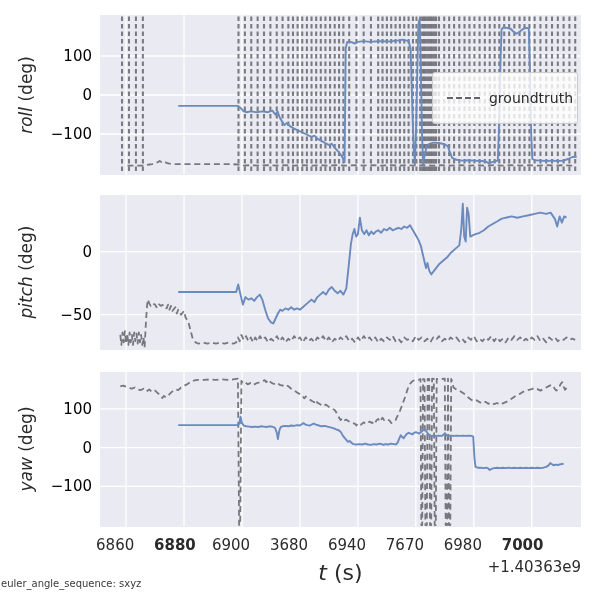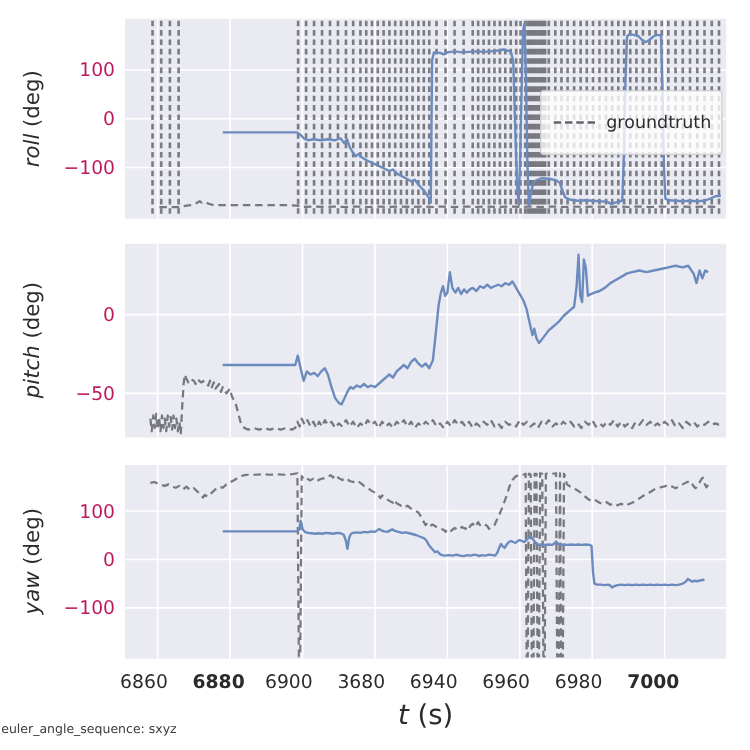--- a/index.html
+++ b/index.html
@@ -8,24 +8,24 @@
   #chart-svg{position:absolute;left:0;top:0;}
   .ylab{position:absolute;transform:translate(-50%,-50%) rotate(-90deg);
         white-space:nowrap;font-size:17px;color:#2b2b2b;}
   .ylab .var{font-style:italic;}
   .xlab{position:absolute;left:100px;width:481px;text-align:center;
         font-size:22px;color:#2b2b2b;}
   .xlab .var{font-style:italic;}
   .offset{position:absolute;width:170px;text-align:right;font-size:15px;color:#2b2b2b;}
   .footer{position:absolute;font-size:10px;color:#3a3a3a;}
   .xtick{position:absolute;width:60px;font-size:15px;color:#2b2b2b;}
-  .ytick{position:absolute;width:60px;text-align:right;font-size:15px;color:#be185d;}
+  .ytick{position:absolute;width:60px;text-align:right;font-size:15px;color:#000000;}
   #legend{position:absolute;left:432px;top:72px;width:144px;height:50px;
           background:rgba(255,255,255,0.78);border:1px solid #ccc;border-radius:3px;
-          display:flex;flex-direction:column;justify-content:center;gap:4px;padding:0;}
+          display:flex;flex-direction:row;justify-content:center;gap:4px;padding:0;}
   .legend-row{display:flex;align-items:center;gap:9px;padding-left:10px;}
   .lg-line{width:33px;height:0;}
   .lg-line.dashed{border-top:2px dashed var(--gt);}
   .lg-line.solid{border-top:2px solid var(--traj);}
   .lg-text{font-size:14px;color:#2b2b2b;}
 </style>
 </head>
 <body>
 
 <div id="fig">
@@ -162,20 +162,21 @@
         <path d="M120.3 386.3L123.2 385.6L126.1 386.7L129.0 387.9L131.9 388.7L134.8 387.5L137.7 389.4L140.6 390.2L143.5 388.7L146.4 391.4L149.3 389.4L152.2 392.1L155.1 390.6L158.0 393.3L160.8 395.6L162.3 398.0L163.7 396.0L166.6 397.2L169.5 394.1L172.4 391.4L175.3 389.4L178.2 390.2L181.1 387.5L184.0 385.9L186.9 384.4L189.8 382.5L192.7 380.9L195.6 380.1L198.5 379.8L204.3 379.8L210.1 379.4L215.9 379.8L221.7 379.4L227.5 379.8L233.3 379.4L237.9 378.6L239.1 525.1L240.2 525.1L241.4 380.9L243.4 383.6L245.5 382.5L247.8 384.4L250.7 382.9L253.6 384.8L256.5 383.2L259.4 382.5L262.3 381.3L264.6 380.1L266.3 382.1L268.1 379.8L271.0 382.5L273.9 384.0L276.8 382.5L279.7 384.8L282.5 385.6L285.4 384.4L288.3 386.3L291.2 388.7L294.1 390.2L297.0 392.5L299.9 394.1L302.8 396.4L304.3 398.4L305.7 396.4L308.6 398.7L311.5 400.7L314.4 402.2L315.9 399.9L317.3 402.6L320.2 404.2L323.1 406.1L326.0 404.6L328.9 406.9L331.8 408.4L334.7 410.0L336.2 412.3L337.6 415.0L339.1 417.7L340.5 420.1L341.9 418.5L343.4 420.8L346.3 419.7L349.2 421.6L352.1 422.8L355.0 423.9L356.4 425.5L357.9 423.1L360.8 424.7L363.7 422.4L366.6 423.9L369.5 421.6L372.4 423.1L373.8 420.8L375.3 422.4L376.7 420.1L378.2 418.9L379.6 421.6L381.1 419.7L382.5 417.7L384.0 420.1L386.9 418.9L389.8 420.8L391.2 423.1L392.7 421.6L395.6 420.1L397.0 416.9L398.5 413.9L399.9 410.8L401.3 407.3L402.8 403.4L404.2 399.5L405.7 395.6L407.1 390.6L408.6 386.7L410.0 384.0L411.5 382.1L412.9 380.9L415.8 380.1L418.7 379.8L420.5 379.0L421.3 525.1L422.2 525.1L423.1 379.0L424.5 379.4L425.4 525.1L426.8 525.1L427.7 379.0L429.2 379.0L430.0 525.1L431.2 525.1L432.1 378.6L433.8 379.0L434.7 525.1L435.8 525.1L436.7 379.0L439.0 378.6L441.9 379.0L444.8 378.6L445.7 525.1L447.1 525.1L448.0 378.6L448.9 525.1L450.3 525.1L451.2 379.0L452.3 381.7L453.5 387.5L456.4 389.4L459.3 390.6L462.2 392.5L465.1 394.5L468.0 397.2L470.9 399.5L473.8 401.4L476.7 400.3L479.6 402.2L482.5 403.4L485.4 401.8L488.3 403.8L491.2 402.6L494.1 404.2L497.0 403.0L499.9 404.6L502.8 403.4L505.7 402.2L508.6 400.7L511.5 398.7L514.4 396.8L517.3 394.9L520.2 393.7L523.0 391.8L525.9 390.6L528.8 389.8L531.7 389.1L534.6 387.9L537.5 389.1L540.4 390.6L543.3 389.1L546.2 387.5L549.1 385.9L552.0 384.8L553.5 386.7L554.9 389.1L556.4 390.6L557.8 389.1L559.3 386.7L560.7 384.0L562.2 382.1L563.6 386.7L565.1 389.8L566.5 387.9" fill="none" stroke-linejoin="round" stroke="#63636a" stroke-width="1.8" stroke-opacity="0.85" stroke-dasharray="6 3.8"></path>
         <path d="M178.2 425.1L237.9 425.1L239.4 423.5L240.5 416.6L242.0 423.1L243.7 425.5L246.3 426.3L249.2 426.6L252.1 427.0L255.0 426.6L257.9 427.0L260.8 426.3L263.7 426.6L266.6 427.0L269.5 426.3L272.4 426.6L275.0 427.8L276.8 432.8L277.9 439.0L279.4 430.1L280.8 427.0L282.5 426.3L285.4 425.9L288.3 426.3L291.2 425.5L294.1 425.9L297.0 425.1L299.9 425.5L301.7 424.3L303.4 423.1L305.1 424.3L307.2 425.1L310.1 425.5L312.1 424.3L313.8 423.5L315.9 424.7L318.8 425.5L321.7 426.3L324.6 425.9L327.5 426.6L330.4 427.4L333.3 428.2L336.2 429.4L339.1 430.5L341.1 432.4L342.8 435.6L344.6 437.9L346.3 439.8L348.0 441.8L349.8 441.0L351.5 442.9L353.5 444.1L356.4 444.5L359.3 444.1L362.2 444.5L365.1 443.7L368.0 444.5L370.9 444.9L373.8 444.1L376.7 444.5L379.6 443.7L381.6 444.1L383.4 444.9L385.4 444.1L388.3 444.5L391.2 443.7L394.1 444.1L396.1 444.5L397.9 442.1L399.3 438.3L400.8 435.2L402.2 437.1L403.7 438.3L405.4 435.6L407.1 433.6L408.9 432.8L410.6 433.6L412.4 434.4L414.1 432.8L415.8 432.1L417.6 432.8L419.3 433.6L421.1 432.1L422.8 430.5L424.5 429.0L426.0 430.9L427.4 432.8L429.2 434.8L430.9 435.9L433.2 435.6L436.1 435.9L439.0 435.6L441.9 435.9L443.4 434.8L444.8 433.2L446.6 435.2L448.3 435.9L451.2 435.6L454.1 435.9L457.0 435.6L459.9 435.9L462.8 435.6L465.7 435.9L468.6 435.6L471.5 435.9L473.2 436.7L474.4 457.3L475.5 466.9L477.8 467.7L480.7 467.7L483.6 468.1L486.5 467.7L488.3 468.5L489.7 470.0L491.5 468.9L494.1 468.1L497.0 467.7L499.9 468.1L502.8 467.7L505.7 468.1L508.6 467.7L511.5 468.1L514.4 467.7L517.3 468.1L520.2 467.7L523.0 468.1L525.9 467.7L528.8 468.1L531.7 467.7L534.6 468.1L537.5 467.7L540.4 468.1L543.3 467.7L546.2 466.9L548.5 465.4L550.3 463.1L552.0 464.2L553.8 465.4L555.5 464.6L557.8 465.0L560.7 464.2L563.6 463.8" fill="none" stroke-linejoin="round" stroke="#6b8abd" stroke-width="1.9" stroke-opacity="1"></path>
       </g>
     </svg>
 
   <div class="ylab" style="left:26px;top:95px;"><span class="var">roll</span><span> (deg)</span></div>
   <div class="ylab" style="left:26px;top:272px;"><span class="var">pitch</span><span> (deg)</span></div>
   <div class="ylab" style="left:26px;top:449px;"><span class="var">yaw</span><span> (deg)</span></div>
 
   <div class="xlab" style="top:560px;"><span class="var">t</span><span> (s)</span></div>
+  <div class="offset" style="left:411px;top:558px;">+1.40363e9</div>
   <div class="footer" style="left:1px;top:578px;">euler_angle_sequence: sxyz</div>
 
   <div id="legend">
     <div class="legend-row">
       <span class="lg-line dashed"></span>
       <span class="lg-text">groundtruth</span>
     </div>
   </div>
 
   <div id="tick-layer">
@@ -185,17 +186,17 @@
       <div class="ytick" style="left: 32px; top: 242.707px;">0</div>
       <div class="ytick" style="left: 32px; top: 305.715px;">−50</div>
       <div class="ytick" style="left: 32px; top: 399.812px;">100</div>
       <div class="ytick" style="left: 32px; top: 438.562px;">0</div>
       <div class="ytick" style="left: 32px; top: 477.312px;">−100</div>
       <div class="xtick" style="left: 96.0783px; top: 536px;">6860</div>
       <div class="xtick" style="left: 154.03px; top: 536px; font-weight: bold;">6880</div>
       <div class="xtick" style="left: 211.982px; top: 536px;">6900</div>
       <div class="xtick" style="left: 269.934px; top: 536px;">3680</div>
       <div class="xtick" style="left: 327.886px; top: 536px;">6940</div>
-      <div class="xtick" style="left: 385.837px; top: 536px;">6960</div>
+      <div class="xtick" style="left: 385.837px; top: 536px;">7670</div>
       <div class="xtick" style="left: 443.789px; top: 536px;">6980</div>
       <div class="xtick" style="left: 501.741px; top: 536px; font-weight: bold;">7000</div>
     </div>
 </div>
 
 </body></html>

